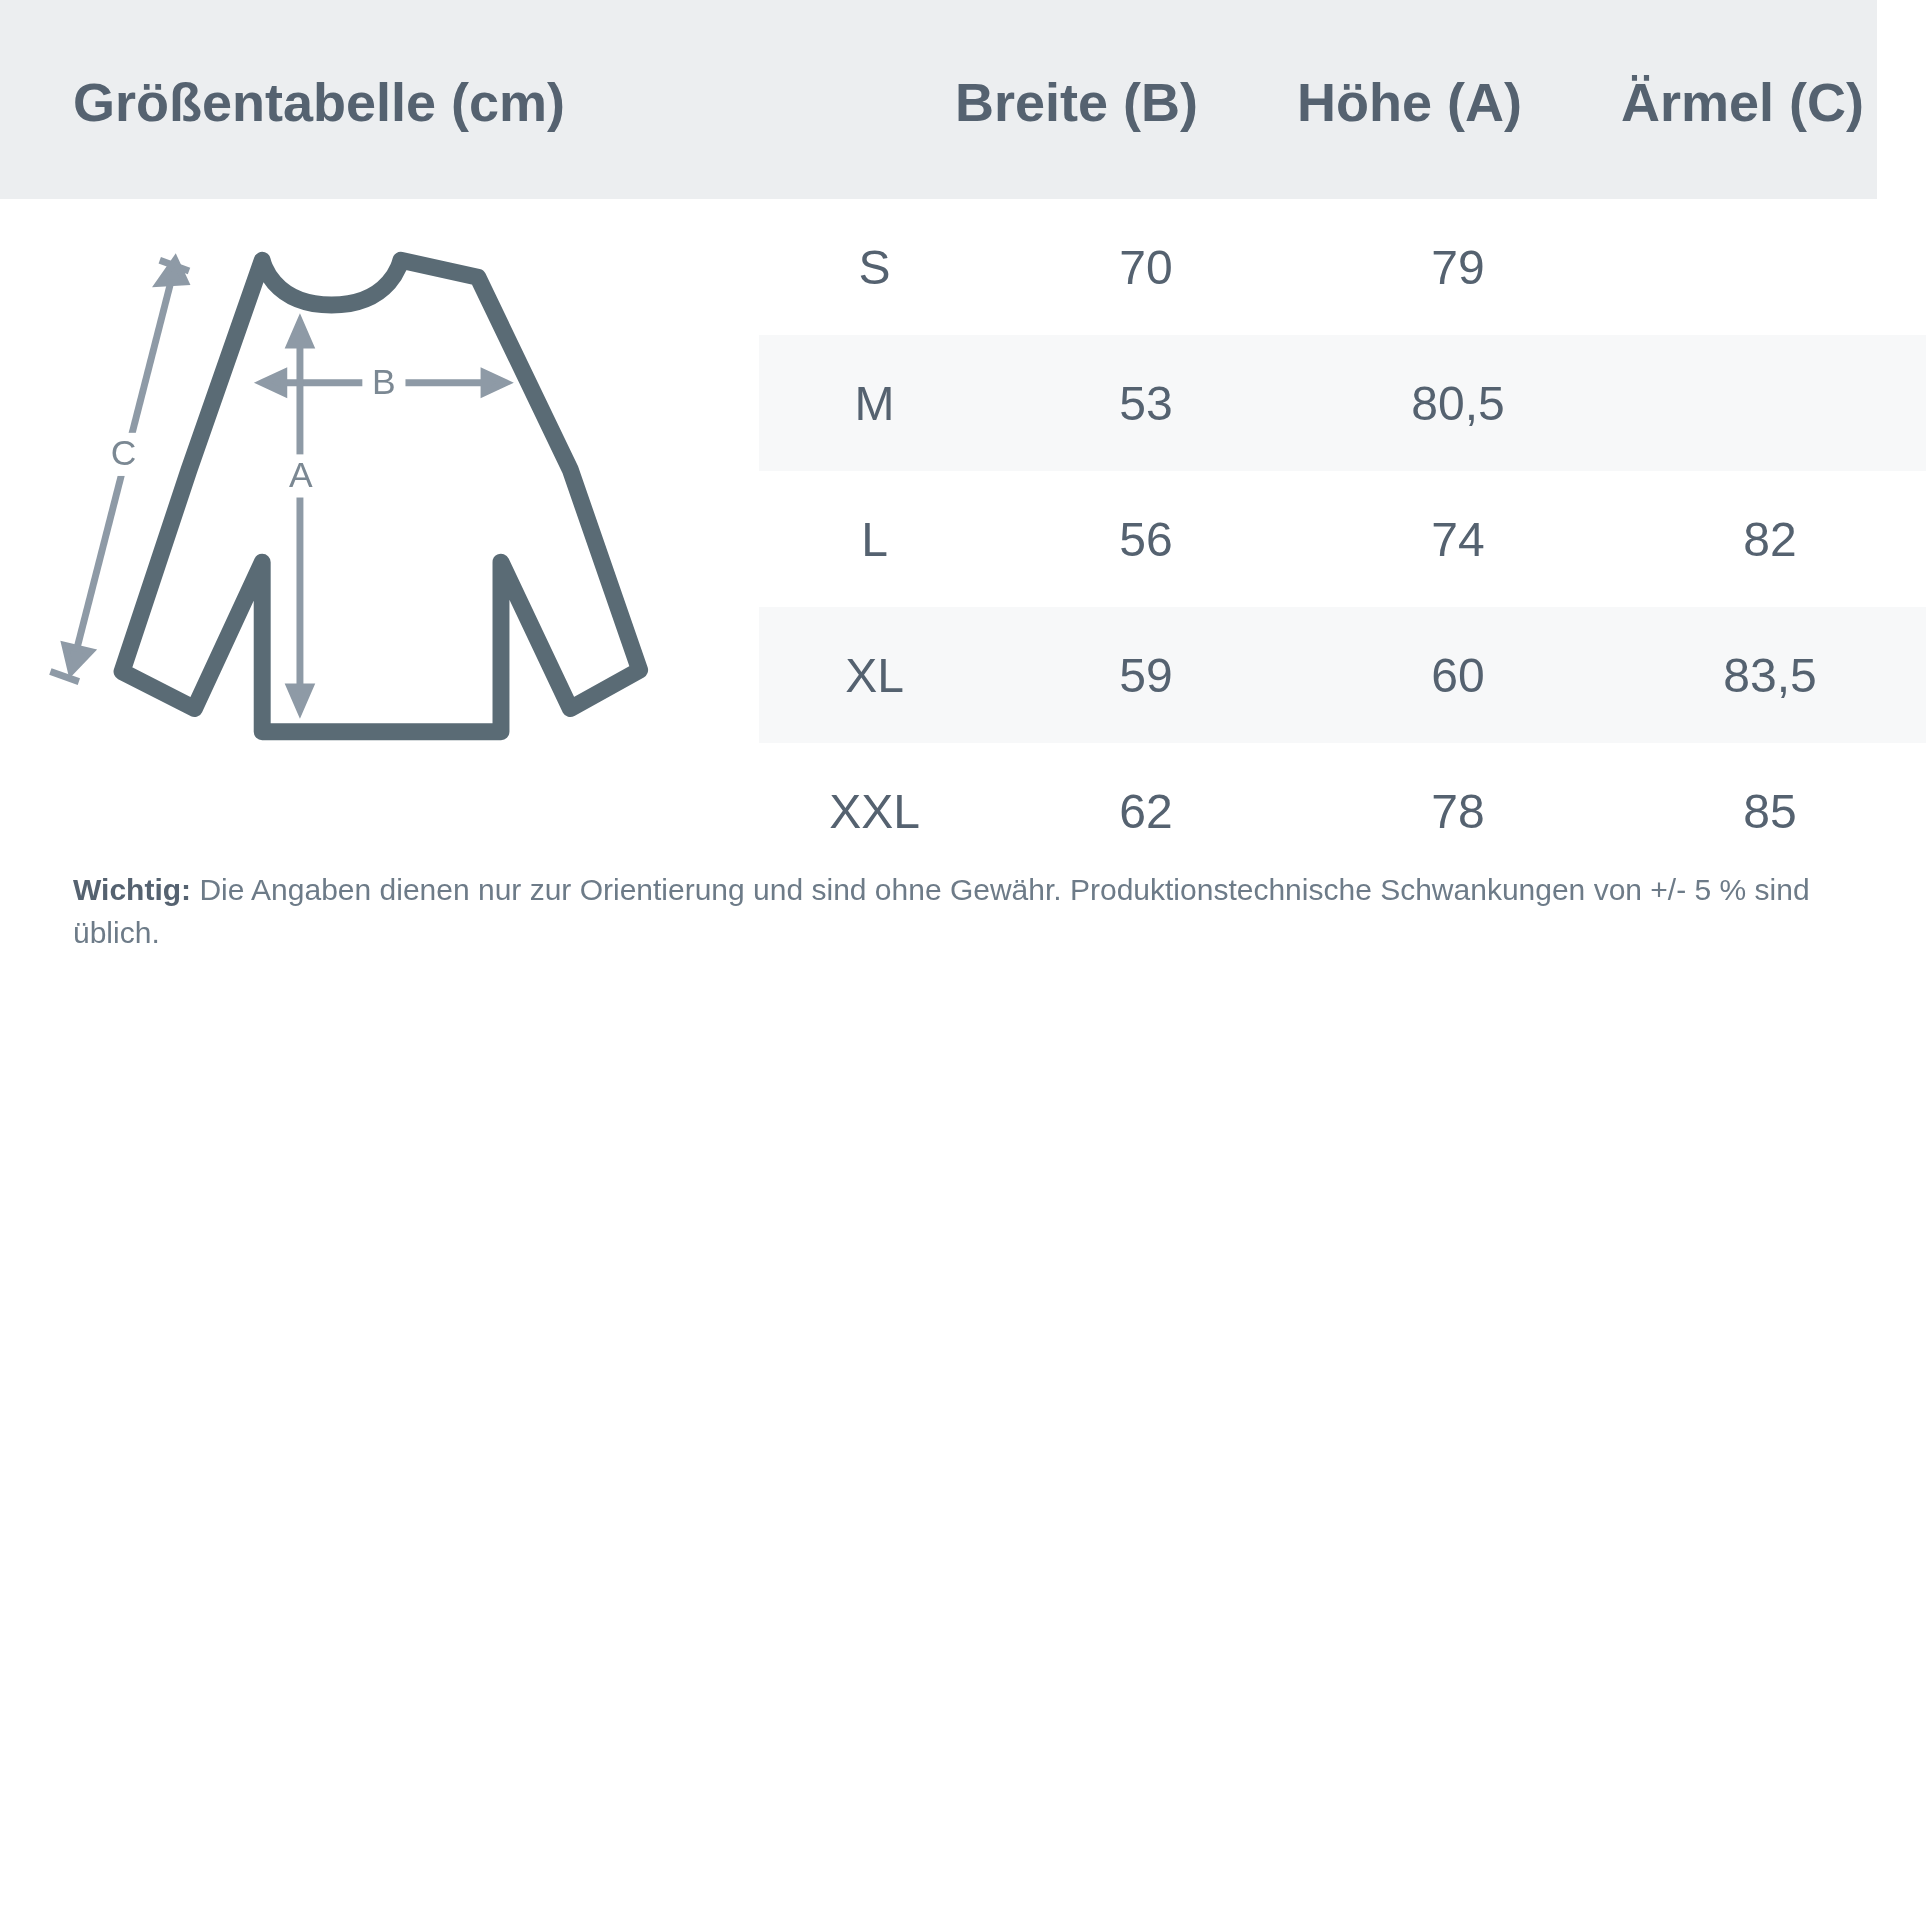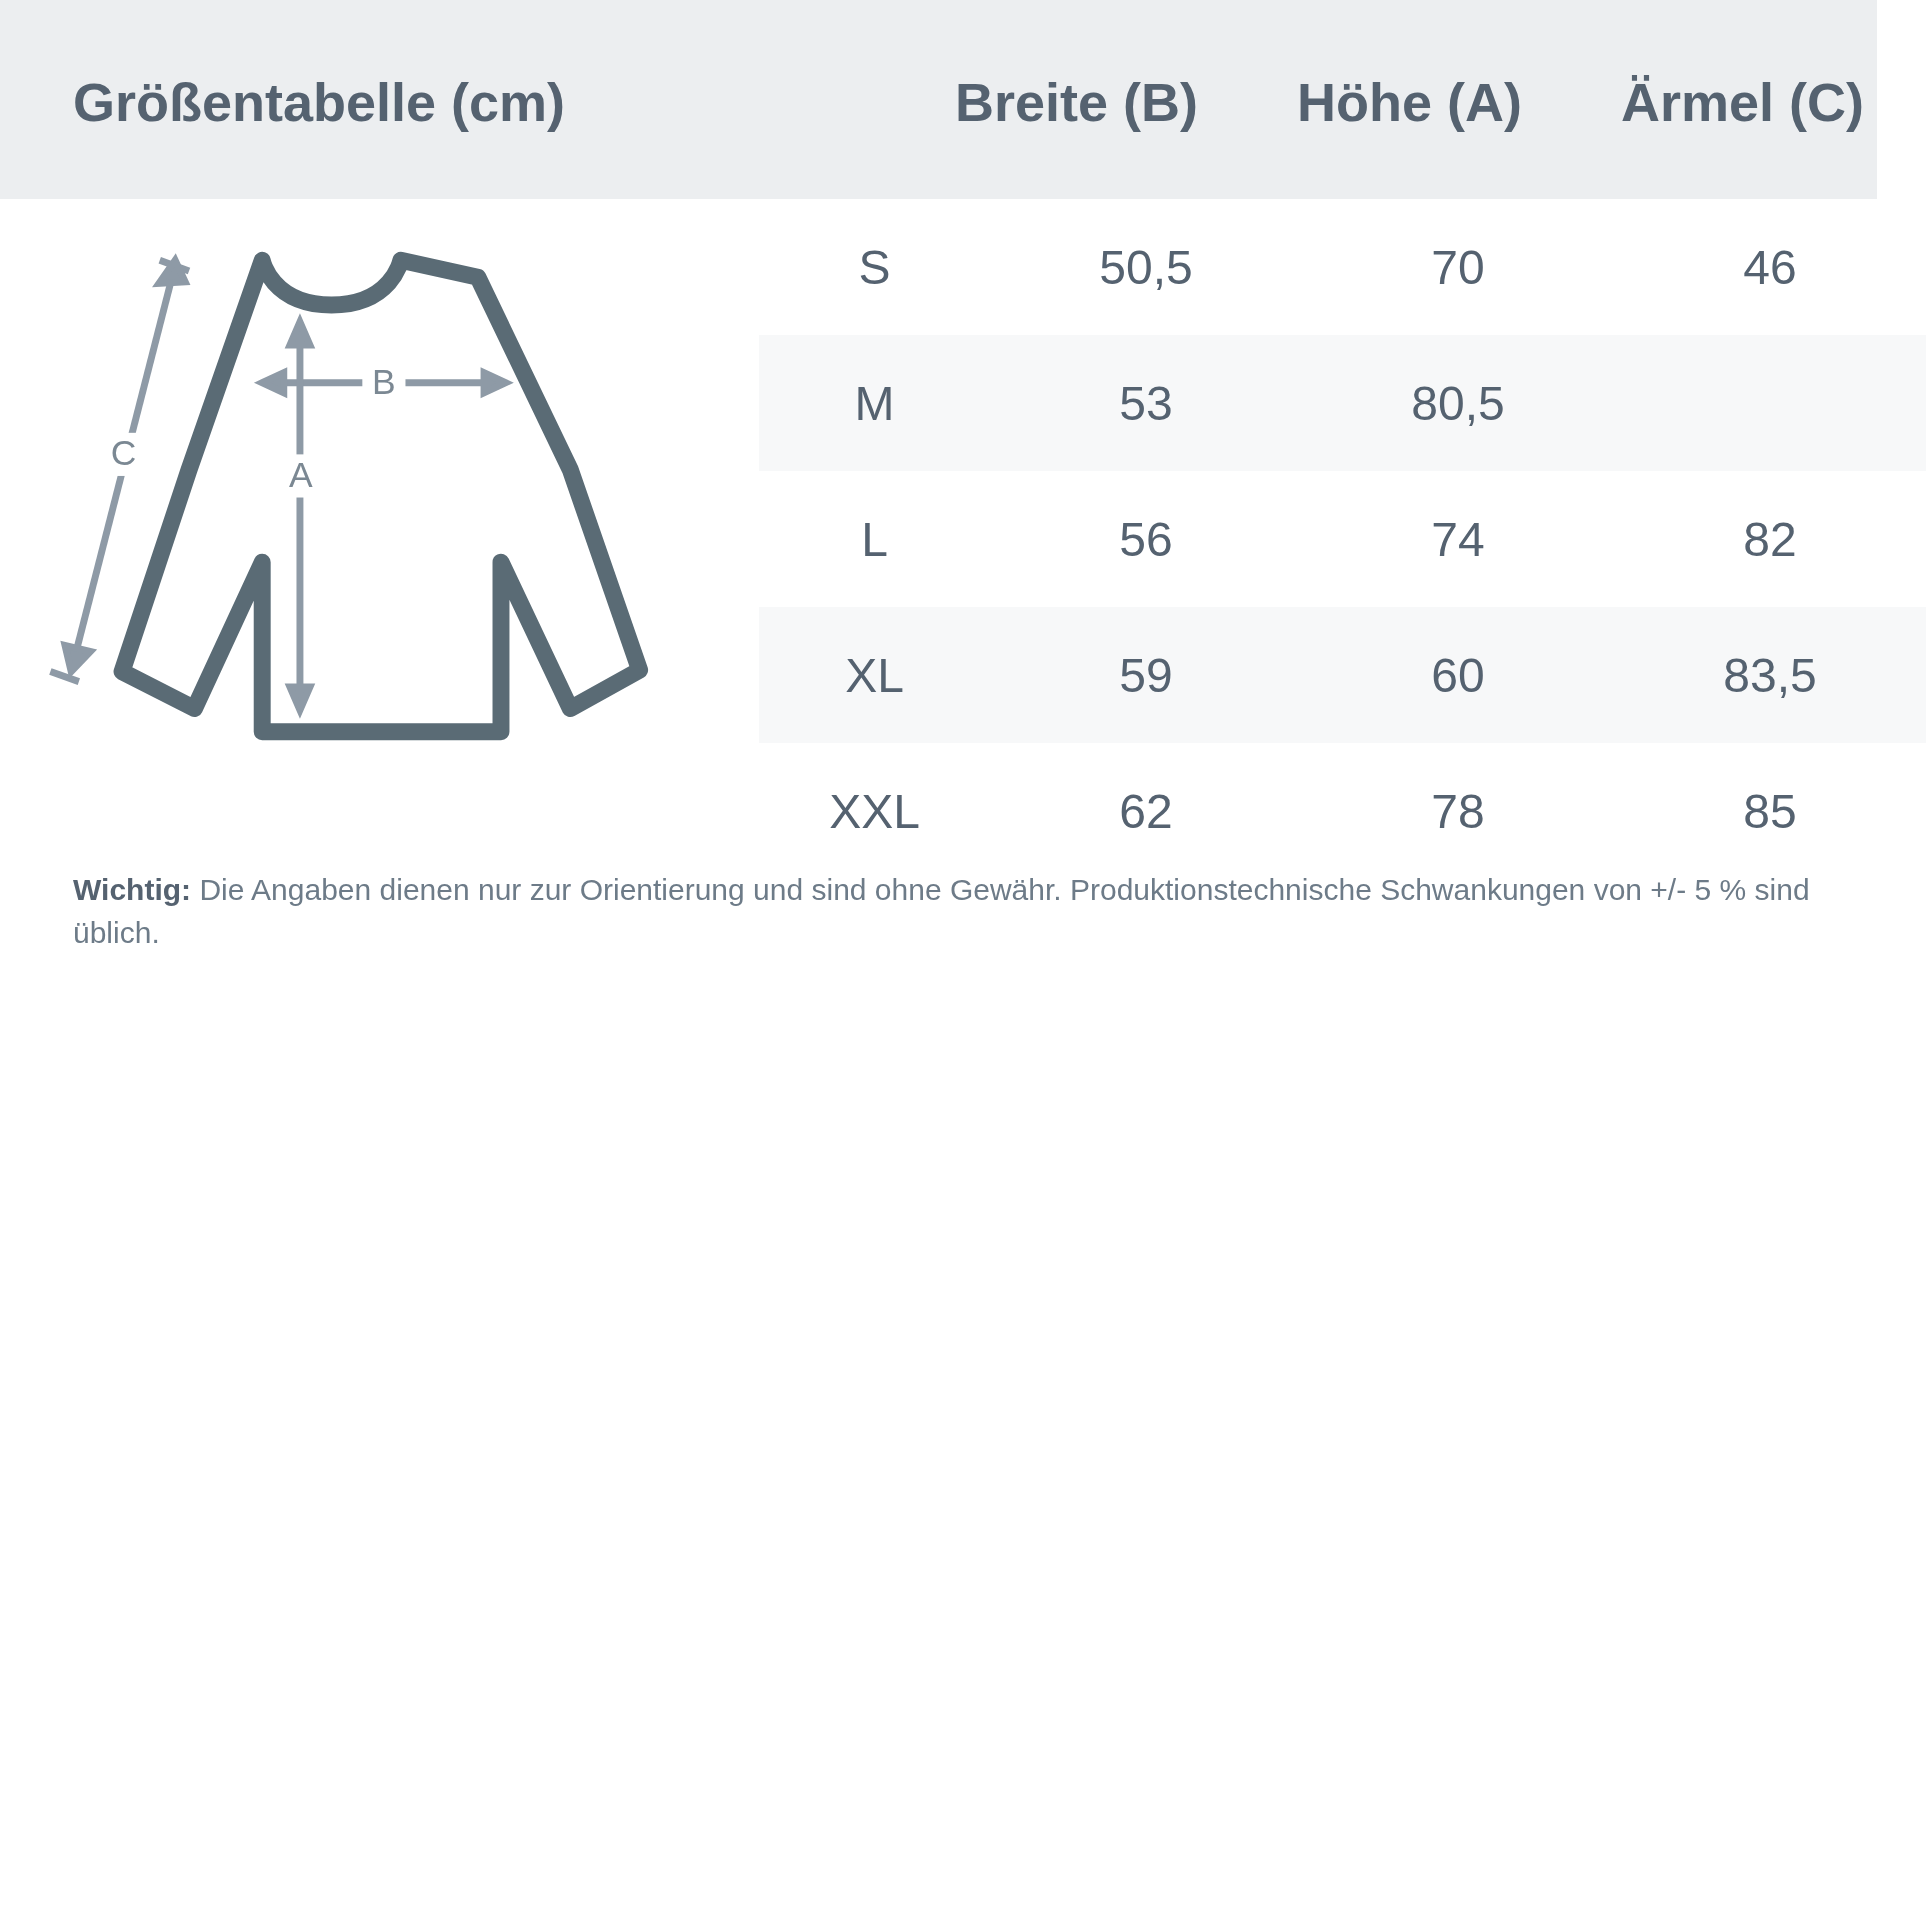--- a/index.html
+++ b/index.html
@@ -168,23 +168,22 @@
         <rect x="92" y="262" width="56" height="56" fill="#ffffff" stroke="none"></rect>
       </g>
       <text x="120" y="304" text-anchor="middle" font-family="Liberation Sans, sans-serif" font-size="46" fill="#7b8893">C</text>
     </svg>
   </div>
 
   <div class="table">
 
     <div class="row">
       <div class="cell c-size">S</div>
-      <div class="cell c-val">50,5</div>
       <div class="cell c-val">70</div>
-      <div class="cell c-val">46</div>
+      <div class="cell c-val">79</div>
     </div>
 
     <div class="row alt">
       <div class="cell c-size">M</div>
       <div class="cell c-val">53</div>
       <div class="cell c-val">80,5</div>
     </div>
 
     <div class="row">
       <div class="cell c-size">L</div>

